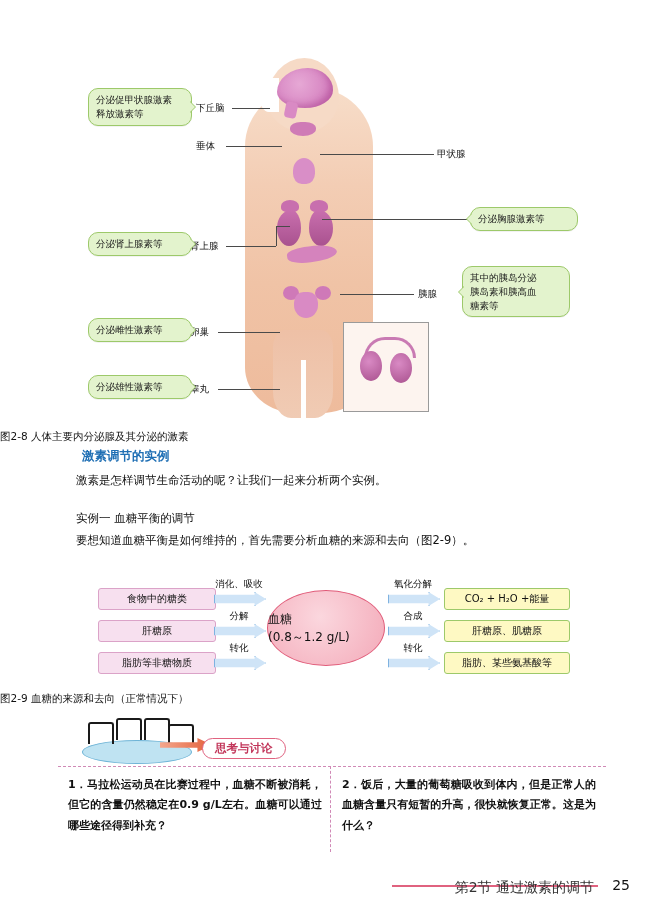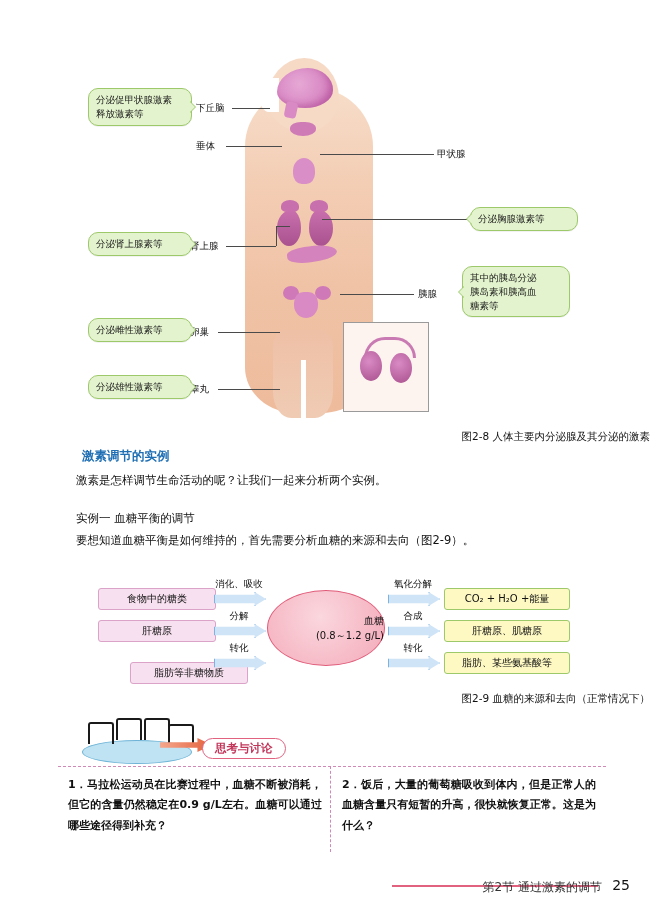--- a/index.html
+++ b/index.html
@@ -137,21 +137,21 @@
     content:"";position:absolute;left:-11px;top:50%;margin-top:-6px;
     border:6px solid transparent;border-right-color:#9dc96a;
   }
 
   .lbl{position:absolute;font-size:9.5px;color:#111;white-space:nowrap;}
   .line{position:absolute;background:#4a4a4a;}
   .hline{height:1px;}
   .vline{width:1px;}
 
   .figcap{
-    position:absolute;width:650px;text-align:right;
+    position:absolute;width:650px;text-align:left;
     font-size:10.5px;color:#111;
   }
 
   
   .h-sub{
     position:absolute;font-size:12.5px;font-weight:bold;color:#1f6fb4;
   }
   .para{
     position:absolute;font-size:11.5px;line-height:1.85;color:#111;
     text-align:justify;
@@ -170,22 +170,22 @@
     position:absolute;font-size:9.5px;color:#111;white-space:nowrap;
     text-align:center;
   }
   .arrow-blue{
     position:absolute;height:12px;background:#cfe4f7;border:1px solid #7fb2e0;
   }
   .center-circle{
     position:absolute;left:267px;top:8px;width:116px;height:74px;
     background:radial-gradient(circle at 45% 35%,#fbd7de,#f3a9b8);
     border:1.5px solid #e05a78;border-radius:50%;
-    display:flex;flex-direction:column;align-items:flex-end;justify-content:center;
-    font-size:10px;line-height:1.5;color:#111;
+    display:flex;flex-direction:column;align-items:flex-start;justify-content:center;
+    font-size:12px;line-height:1.5;color:#111;
   }
 
   
   .discuss{position:absolute;left:52px;top:718px;width:556px;height:130px;}
   .disc-head{
     position:absolute;left:0;top:0;width:556px;height:44px;
   }
   .disc-title{
     position:absolute;left:150px;top:20px;
     border:1px solid #e0627f;border-radius:11px;
@@ -223,21 +223,21 @@
   }
 
   
   .footer{
     position:absolute;left:0;bottom:26px;width:650px;height:14px;
   }
   .foot-rule{
     position:absolute;left:392px;top:5px;width:206px;height:2px;background:#e0627f;
   }
   .foot-text{
-    position:absolute;right:48px;top:-1px;font-size:12px;color:#333;
+    position:absolute;right:56px;top:-1px;font-size:14px;color:#333;
   }
   .foot-page{
     position:absolute;right:20px;top:-3px;font-size:14px;font-weight:normal;color:#111;
   }
 </style>
 </head>
 <body>
 
 <div class="page">
 
@@ -323,21 +323,21 @@
 
   <h3 class="h-sub" style="left:82px;top:448px;margin:0;">激素调节的实例</h3>
 
   <div class="para" style="left:52px;top:470px;width:548px;text-indent:24px;">激素是怎样调节生命活动的呢？让我们一起来分析两个实例。</div>
   <div class="para" style="left:52px;top:508px;width:548px;text-indent:24px;">实例一  血糖平衡的调节</div>
   <div class="para" style="left:52px;top:530px;width:548px;text-indent:24px;">要想知道血糖平衡是如何维持的，首先需要分析血糖的来源和去向（图2-9）。</div>
 
   <div class="fig29">
     <div class="box pink" style="left:98px;top:6px;width:104px;">食物中的糖类</div>
     <div class="box pink" style="left:98px;top:38px;width:104px;">肝糖原</div>
-    <div class="box pink" style="left:98px;top:80px;width:104px;margin-left:32px;">脂肪等非糖物质</div>
+    <div class="box pink" style="left:98px;top:70px;width:104px;">脂肪等非糖物质</div>
 
     <div class="arrow-blue" style="left:214px;top:10px;width:50px;clip-path:polygon(0 20%,78% 20%,78% 0,100% 50%,78% 100%,78% 80%,0 80%);"></div>
     <div class="arrowlabel" style="left:208px;top:-4px;width:62px;">消化、吸收</div>
 
     <div class="arrow-blue" style="left:214px;top:42px;width:50px;clip-path:polygon(0 20%,78% 20%,78% 0,100% 50%,78% 100%,78% 80%,0 80%);"></div>
     <div class="arrowlabel" style="left:214px;top:28px;width:50px;">分解</div>
 
     <div class="arrow-blue" style="left:214px;top:74px;width:50px;clip-path:polygon(0 20%,78% 20%,78% 0,100% 50%,78% 100%,78% 80%,0 80%);"></div>
     <div class="arrowlabel" style="left:214px;top:60px;width:50px;">转化</div>
 

